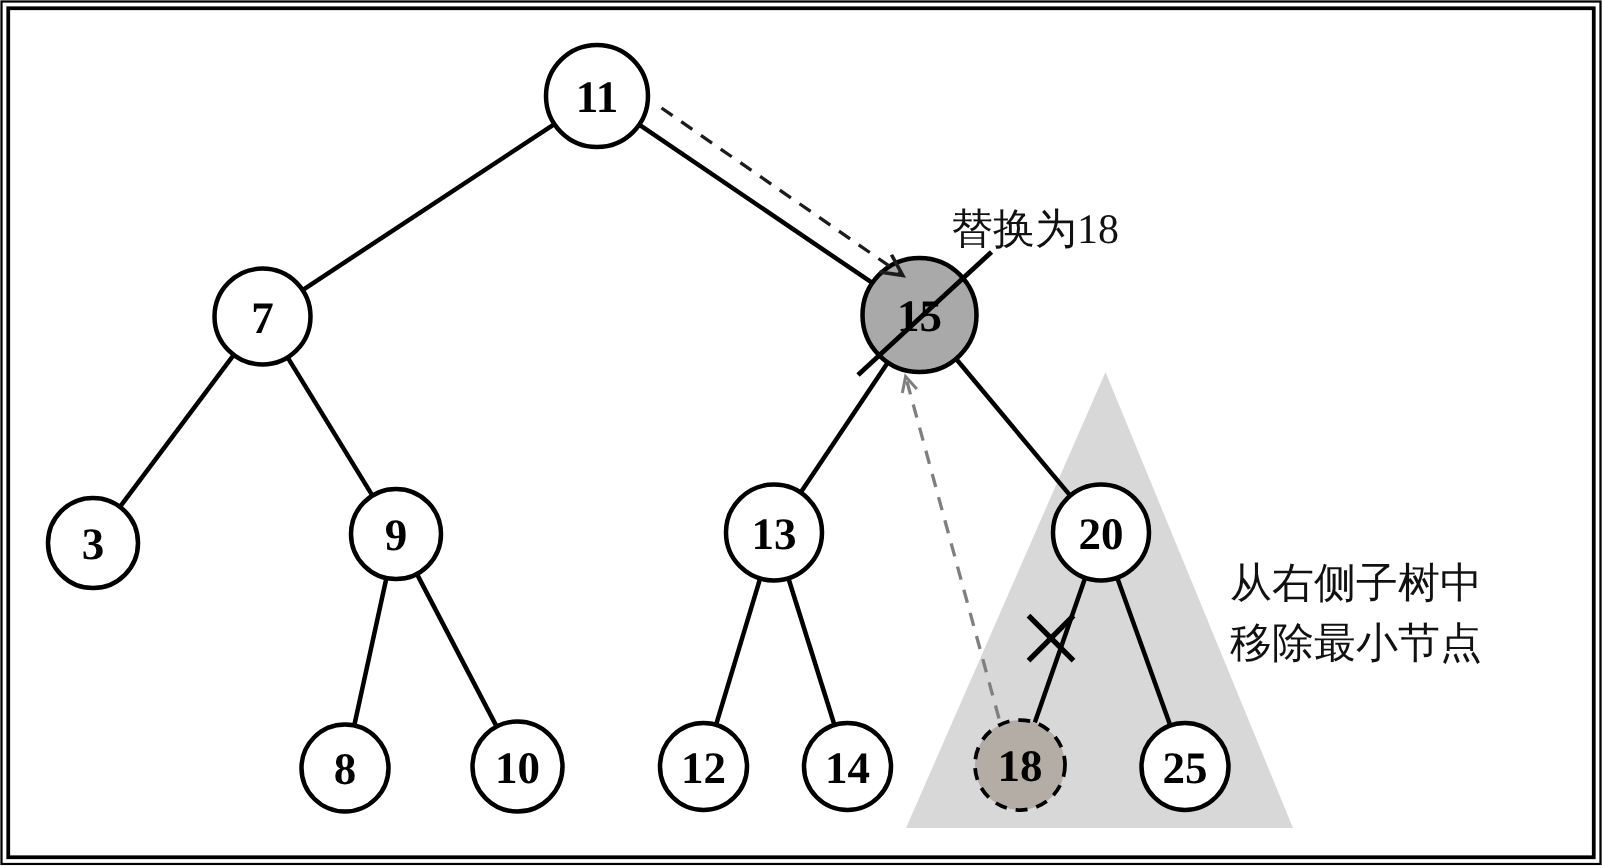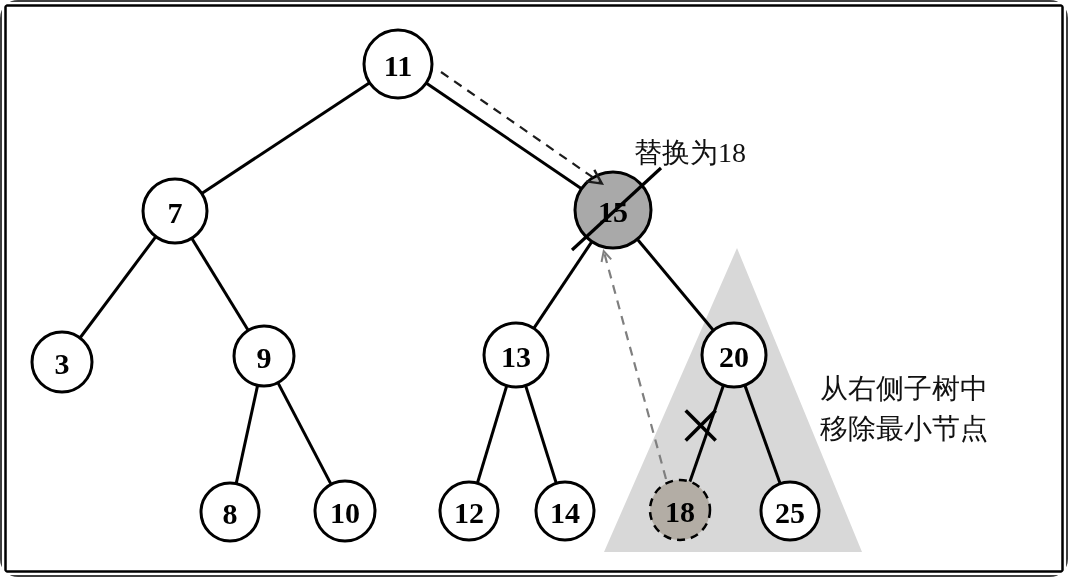--- a/index.html
+++ b/index.html
@@ -3,21 +3,20 @@
 <meta charset="utf-8">
 <title>Diagram</title>
 <style>
   html,body{margin:0;padding:0;background:#ffffff;}
   .canvas{
     position:relative;
     width:1068px;height:577px;
     background:#ffffff;
     font-family:"Liberation Serif","DejaVu Serif",serif;
     overflow:hidden;
-    border-radius:18px;
   }
   svg{display:block;width:1068px;height:577px;}
   .node-label{
     font-family:"Liberation Serif","DejaVu Serif",serif;
     font-weight:700;
     fill:#000000;
   }
   .annotation{
     font-family:"Liberation Serif","DejaVu Serif",serif;
     fill:#111111;

